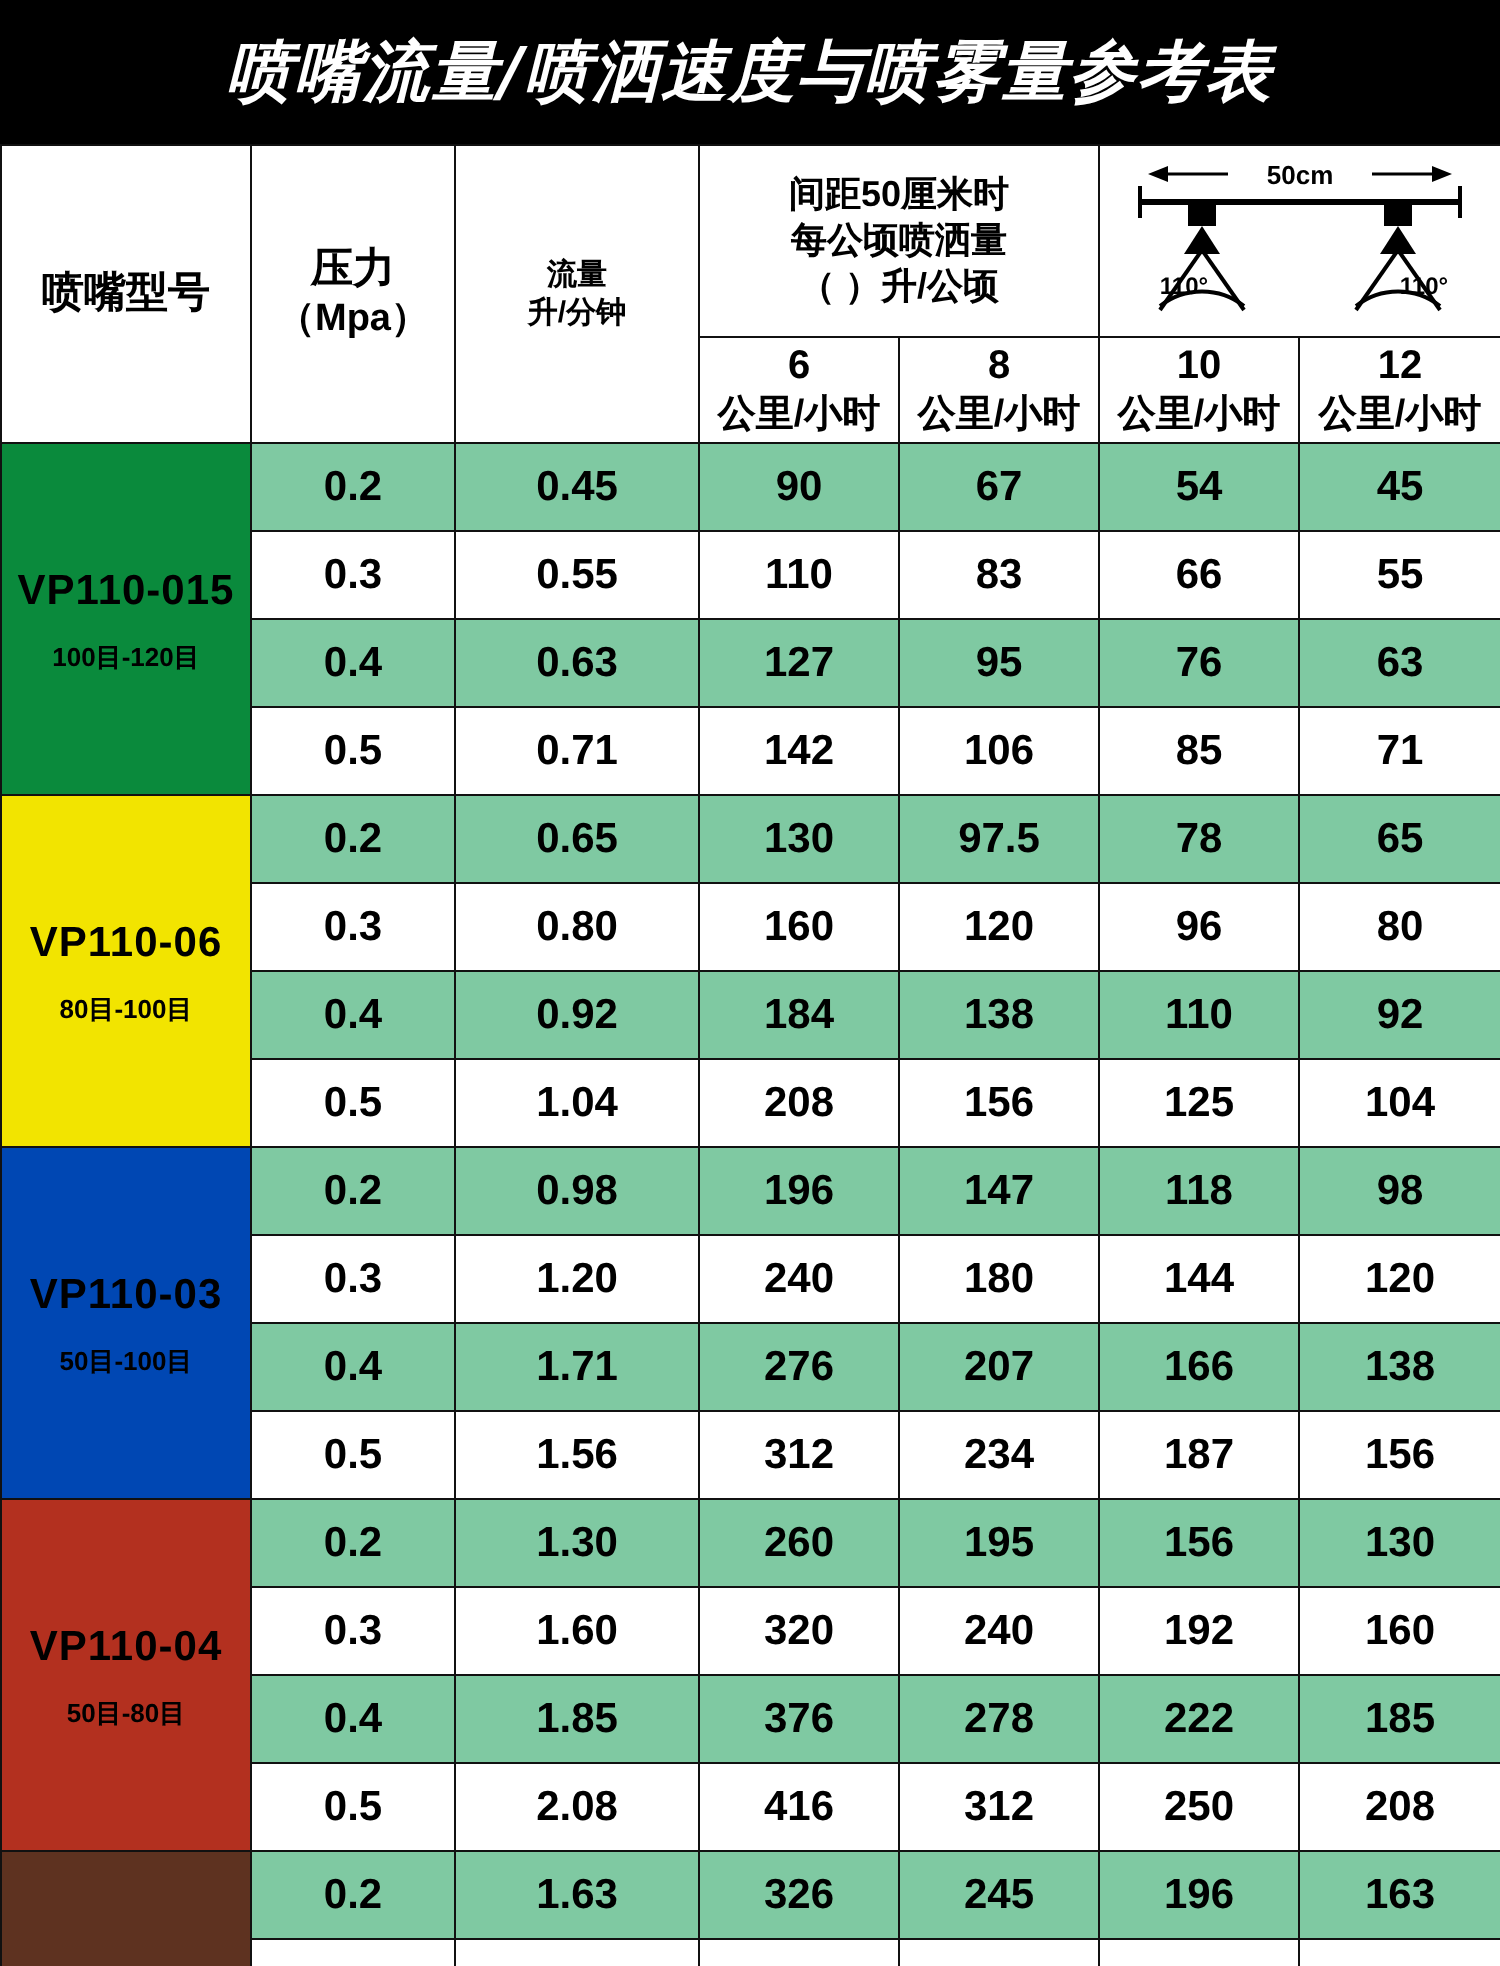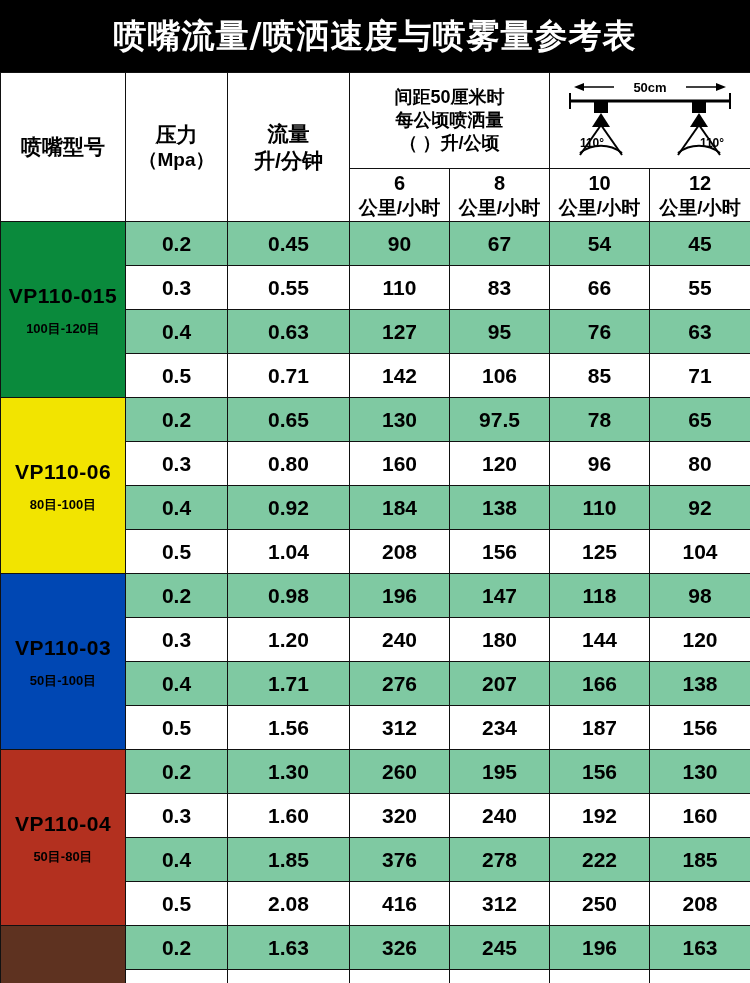--- a/index.html
+++ b/index.html
@@ -4,20 +4,21 @@
 <style>
   html,body{margin:0;padding:0;background:#000;}
   body{width:750px;height:983px;font-family:"Liberation Sans","DejaVu Sans",sans-serif;overflow:hidden;}
   .page{width:750px;height:983px;background:#000;position:relative;}
 
   
   .title-bar{height:72px;display:flex;align-items:center;justify-content:center;background:#000;}
   .title-bar h1{
     margin:0;color:#fff;font-size:33px;font-weight:bold;letter-spacing:1px;
     font-family:"DejaVu Sans","Liberation Sans",sans-serif;
+    font-style:italic;
   }
 
   
   .tbl{
     width:750px;border-collapse:collapse;table-layout:fixed;background:#fff;
   }
   .tbl td,.tbl th{
     border:1px solid #111;padding:0;text-align:center;vertical-align:middle;
     font-weight:bold;color:#000;
   }
@@ -28,21 +29,21 @@
   col.c2{width:122px}
   col.c3{width:100px}
   col.c4{width:100px}
   col.c5{width:100px}
   col.c6{width:101px}
 
   
   .hd-model{font-size:21px;height:148px;line-height:1.25;background:#fff;}
   .hd-press{font-size:21px;line-height:1.3;background:#fff;}
   .hd-press .sub{font-size:19px;}
-  .hd-flow{font-size:21px;line-height:1.3;background:#fff;}
+  .hd-flow{font-size:15px;line-height:1.3;background:#fff;}
   .hd-span{font-size:18px;line-height:1.3;background:#fff;height:92px;}
   .hd-diagram{background:#fff;height:92px;position:relative;}
   .spd{font-size:19px;line-height:1.25;background:#fff;height:50px;}
   .spd .big{font-size:20px;}
 
   
   .diagram{position:relative;width:100%;height:88px;}
   .diagram svg{position:absolute;left:50%;top:2px;transform:translateX(-50%);}
 
   

